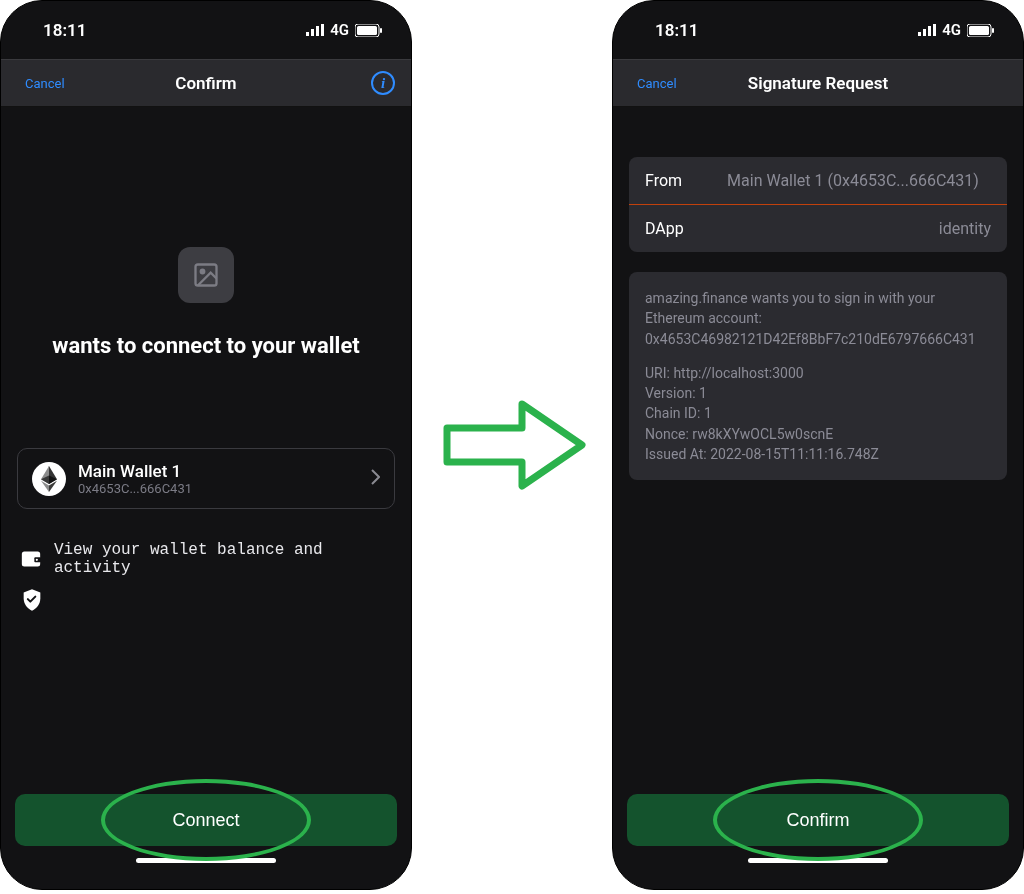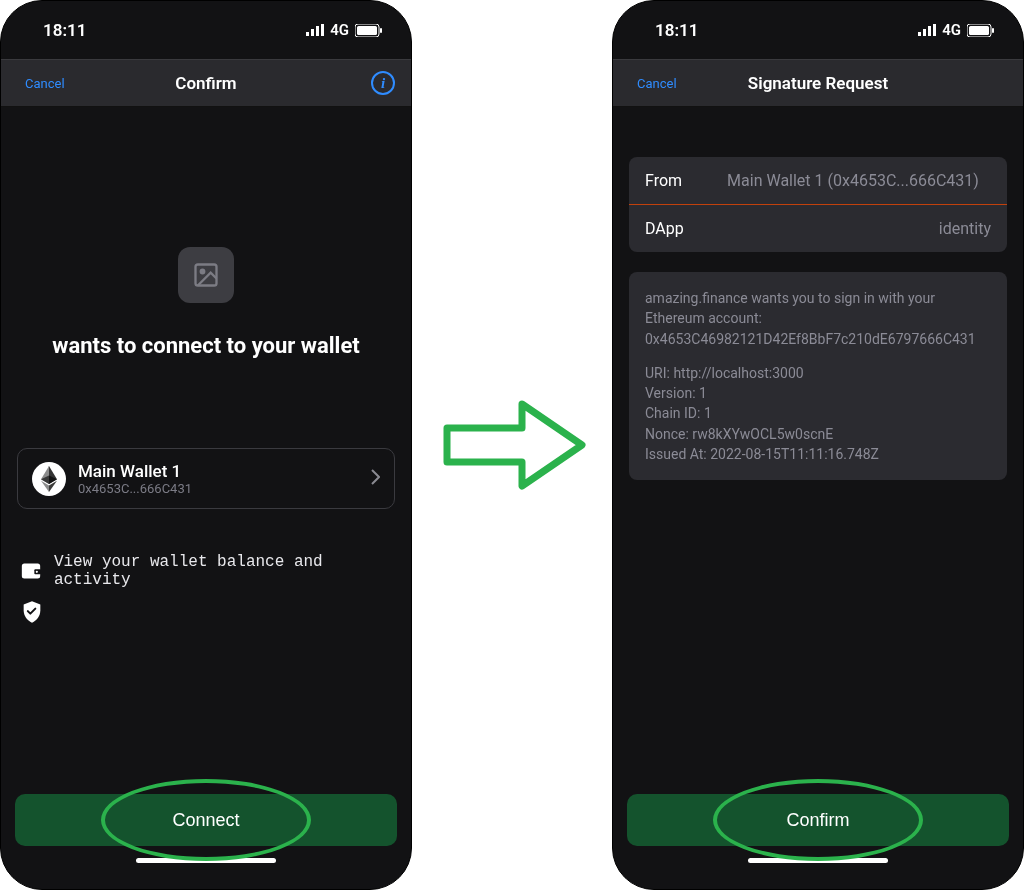--- a/index.html
+++ b/index.html
@@ -106,21 +106,21 @@
     color: #fff;
     margin-bottom: 90px;
   }
   .wallet-row {
     border: 1px solid #3a3a3f;
     border-radius: 10px;
     padding: 12px 14px;
     display: flex;
     align-items: center;
     gap: 12px;
-    margin-bottom: 44px;
+    margin-bottom: 32px;
   }
   .eth-icon {
     width: 34px; height: 34px;
     background: #fff;
     border-radius: 50%;
     display: flex; align-items: center; justify-content: center;
   }
   .wallet-text .name { font-size: 17px; font-weight: 500; color: #fff; }
   .wallet-text .addr { font-size: 13px; color: #7b7b85; }
   .chevron { margin-left: auto; color: #8a8a92; }

